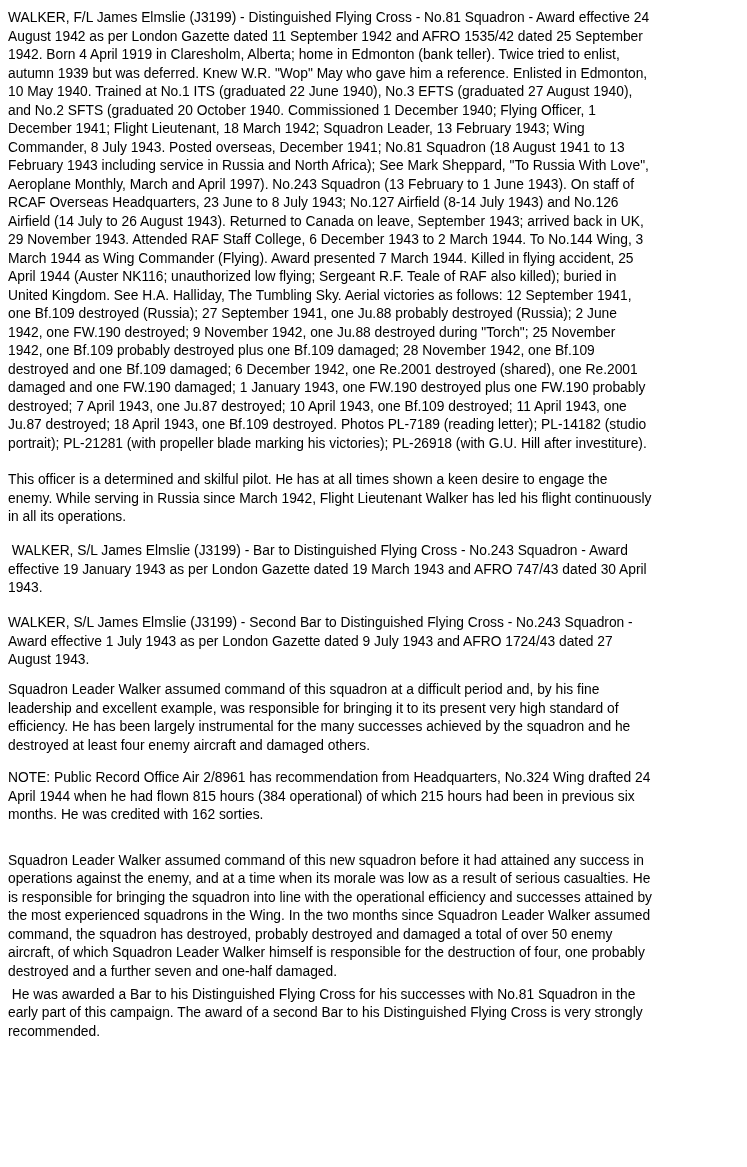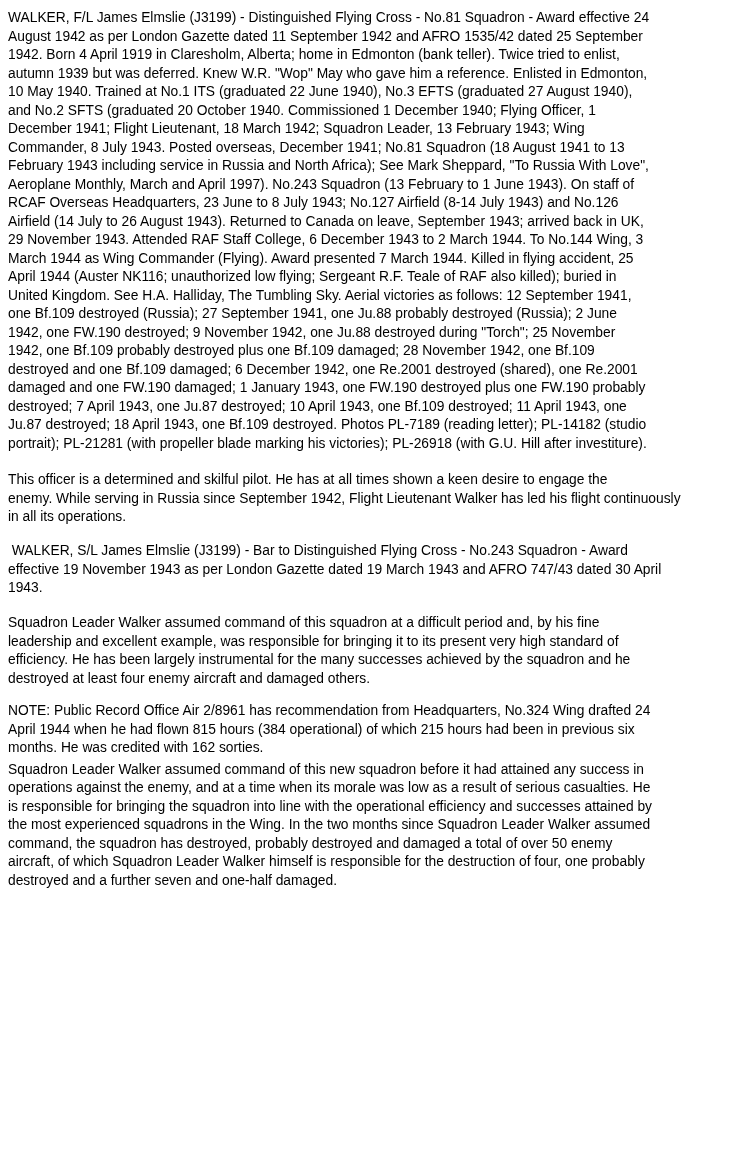--- a/index.html
+++ b/index.html
@@ -44,39 +44,45 @@
 one Bf.109 destroyed (Russia); 27 September 1941, one Ju.88 probably destroyed (Russia); 2 June
 1942, one FW.190 destroyed; 9 November 1942, one Ju.88 destroyed during "Torch"; 25 November
 1942, one Bf.109 probably destroyed plus one Bf.109 damaged; 28 November 1942, one Bf.109
 destroyed and one Bf.109 damaged; 6 December 1942, one Re.2001 destroyed (shared), one Re.2001
 damaged and one FW.190 damaged; 1 January 1943, one FW.190 destroyed plus one FW.190 probably
 destroyed; 7 April 1943, one Ju.87 destroyed; 10 April 1943, one Bf.109 destroyed; 11 April 1943, one
 Ju.87 destroyed; 18 April 1943, one Bf.109 destroyed. Photos PL-7189 (reading letter); PL-14182 (studio
 portrait); PL-21281 (with propeller blade marking his victories); PL-26918 (with G.U. Hill after investiture).</p>
 
   <p class="para" style="margin-bottom:15.5px">This officer is a determined and skilful pilot. He has at all times shown a keen desire to engage the
-enemy. While serving in Russia since September 1942, Flight Lieutenant Walker has led his flight continuously
+enemy. While serving in Russia since March 1942, Flight Lieutenant Walker has led his flight continuously
 in all its operations.</p>
 
   <p class="para" style="margin-bottom:16.5px"> WALKER, S/L James Elmslie (J3199) - Bar to Distinguished Flying Cross - No.243 Squadron - Award
-effective 19 November 1943 as per London Gazette dated 19 March 1943 and AFRO 747/43 dated 30 April
+effective 19 January 1943 as per London Gazette dated 19 March 1943 and AFRO 747/43 dated 30 April
 1943.</p>
 
 
+  <p class="para" style="margin-bottom:11.5px">WALKER, S/L James Elmslie (J3199) - Second Bar to Distinguished Flying Cross - No.243 Squadron -
+Award effective 1 July 1943 as per London Gazette dated 9 July 1943 and AFRO 1724/43 dated 27
+August 1943.</p>
 
   <p class="para" style="margin-bottom:14px">Squadron Leader Walker assumed command of this squadron at a difficult period and, by his fine
 leadership and excellent example, was responsible for bringing it to its present very high standard of
 efficiency. He has been largely instrumental for the many successes achieved by the squadron and he
 destroyed at least four enemy aircraft and damaged others.</p>
 
-  <p class="para" style="margin-bottom:3px">NOTE: Public Record Office Air 2/8961 has recommendation from Headquarters, No.324 Wing drafted 24
+  <p class="para" style="margin-bottom:27px">NOTE: Public Record Office Air 2/8961 has recommendation from Headquarters, No.324 Wing drafted 24
 April 1944 when he had flown 815 hours (384 operational) of which 215 hours had been in previous six
 months. He was credited with 162 sorties.</p>
 
   <p class="para" style="margin-bottom:4.5px">Squadron Leader Walker assumed command of this new squadron before it had attained any success in
 operations against the enemy, and at a time when its morale was low as a result of serious casualties. He
 is responsible for bringing the squadron into line with the operational efficiency and successes attained by
 the most experienced squadrons in the Wing. In the two months since Squadron Leader Walker assumed
 command, the squadron has destroyed, probably destroyed and damaged a total of over 50 enemy
 aircraft, of which Squadron Leader Walker himself is responsible for the destruction of four, one probably
 destroyed and a further seven and one-half damaged.</p>
 
+  <p class="para" style="margin-bottom:0"> He was awarded a Bar to his Distinguished Flying Cross for his successes with No.81 Squadron in the
+early part of this campaign. The award of a second Bar to his Distinguished Flying Cross is very strongly
+recommended.</p>
 </div>
 
 </body></html>

